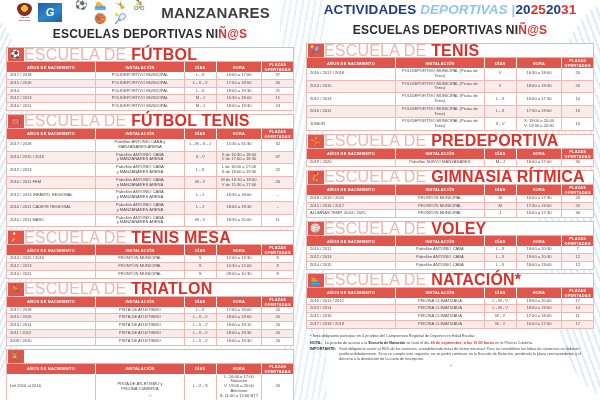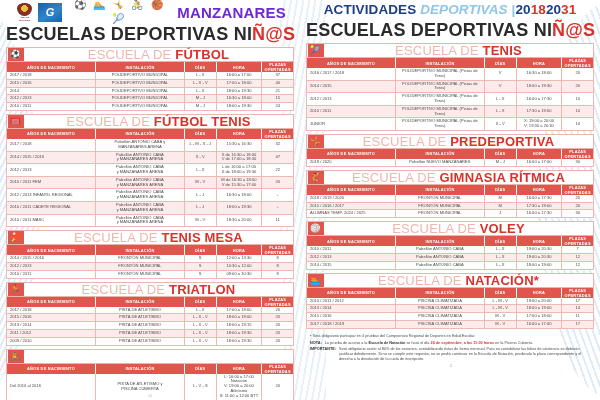--- a/index.html
+++ b/index.html
@@ -64,55 +64,55 @@
     position: relative;
   }
   .logo-blue .g {
     color: #fff; font-size: 11px; font-weight: bold; font-style: italic; line-height: 1;
   }
   .sport-icons {
     flex: 1; text-align: center; font-size: 10px; color: #f0a898; letter-spacing: 2px;
     line-height: 14px; opacity: .85;
   }
   .city {
-    color: #6d28d9; font-size: 15px; font-weight: bold; letter-spacing: .2px;
-    text-align: right; padding-right: 8px; white-space: nowrap;
+    color: #404040; font-size: 15px; font-weight: bold; letter-spacing: .2px;
+    text-align: right; padding-right: 24px; white-space: nowrap;
   }
   .right-head1 {
     text-align: center; font-size: 13.5px; font-weight: bold; letter-spacing: .1px;
     line-height: 20px; white-space: nowrap;
   }
   .rh-act { color: #1b3f86; }
   .rh-dep { color: #8fc6ea; font-style: italic; }
   .rh-bar { color: #8fc6ea; }
   .rh-20 { color: #1b3f86; }
   .rh-25 { color: #d8322a; }
   .rh-26 { color: #1b3f86; }
   .subhead {
-    text-align: center; font-size: 18px; font-weight: bold; color: #2b2b2b;
+    text-align: center; font-size: 12px; font-weight: bold; color: #2b2b2b;
     letter-spacing: .2px; line-height: 20px; white-space: nowrap;
   }
   .subhead .nin { color: #d8322a; }
 
   
   .school { margin-top: 3px; }
   .school-title {
     display: flex; align-items: center;
     border: 1px solid #e9b4ae;
     background: #fff;
     height: 15px;
   }
   .school-title .ico {
     width: 16px; height: 13px; margin: 0.5px 0 0 1px;
     background: #e0554c;
     color: #fff; font-size: 8.5px; line-height: 13px; text-align: center;
     flex: 0 0 auto;
   }
   .school-title .ttl {
-    flex: 1; text-align: center; font-size: 13px; letter-spacing: .2px;
+    flex: 1; font-size: 16px; letter-spacing: .2px;
     color: #f0b5ad; font-weight: normal; white-space: nowrap;
   }
   .school-title .ttl b { color: #d8322a; font-weight: bold; }
 
   table.sched {
     width: 100%; border-collapse: collapse; table-layout: fixed;
   }
   table.sched th {
     background: #e0554c; color: #fff; font-size: 3.9px; font-weight: bold;
     letter-spacing: .25px; height: 7px; padding: 0 1px;
@@ -418,21 +418,21 @@
           </table>
         </div>
       </div>
     <div class="pagenum-l">10</div>
   </div>
 
   <div class="col" id="right-col">
     <div class="right-head1">
       <span class="rh-act">ACTIVIDADES</span>
       <span class="rh-dep">DEPORTIVAS</span>
-      <span class="rh-bar">|</span><span class="rh-20">20</span><span class="rh-25">18</span><span class="rh-26">20</span><span class="rh-25">31</span>
+      <span class="rh-bar">|</span><span class="rh-20">20</span><span class="rh-25">25</span><span class="rh-26">20</span><span class="rh-25">31</span>
     </div>
     <div class="subhead">
       <span>ESCUELAS DEPORTIVAS NI</span><span class="nin">Ñ@S</span>
     </div>
     <div id="right-schools">
         <div class="school">
           <div class="school-title">
             <div class="ico">🎾</div>
             <div class="ttl"><span>ESCUELA DE </span><b>TENIS</b></div>
           </div>

